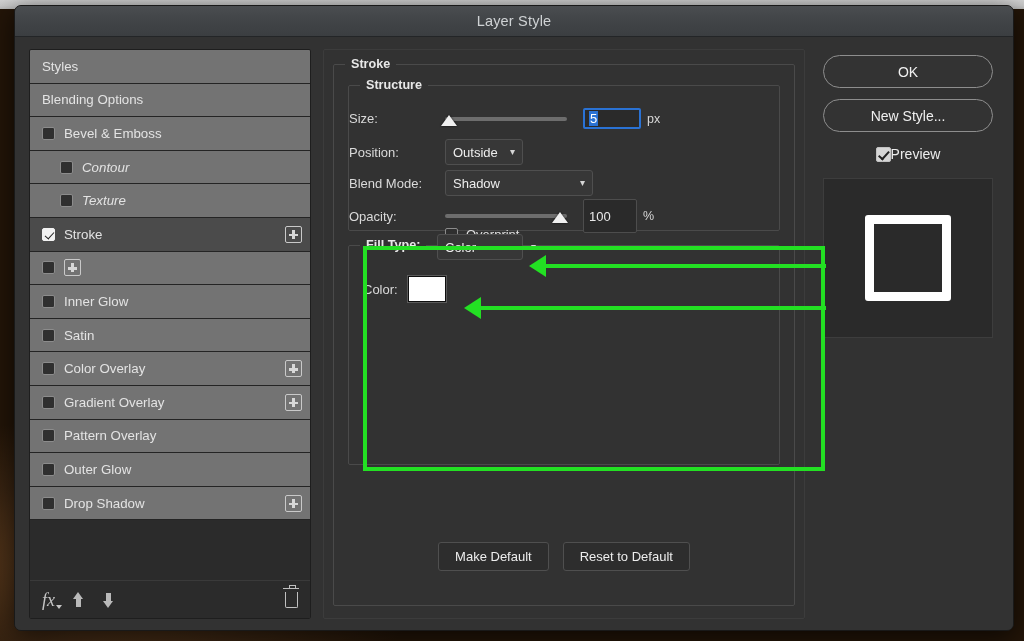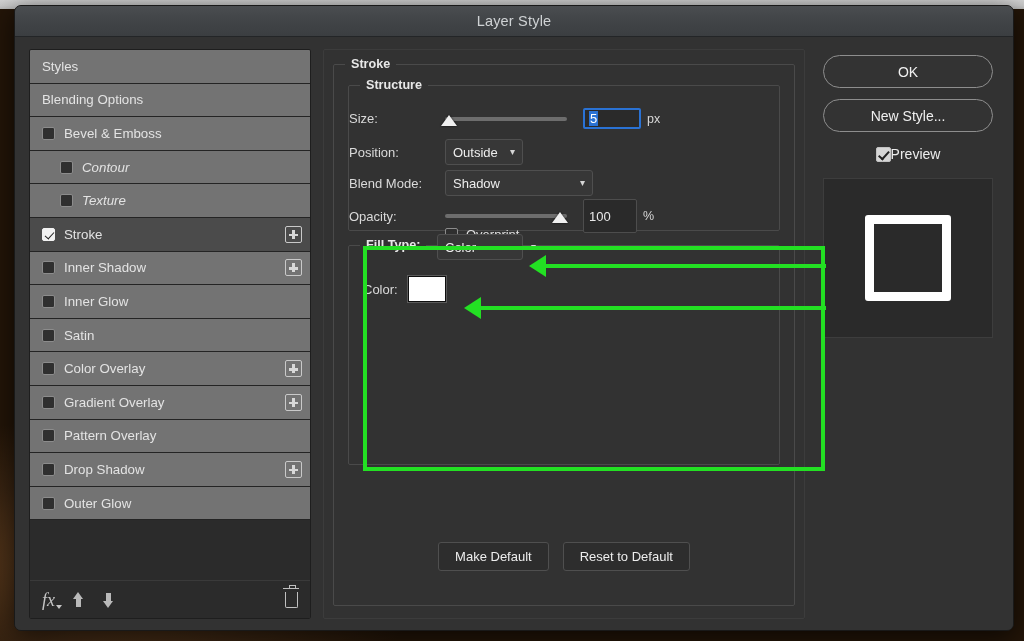--- a/index.html
+++ b/index.html
@@ -390,21 +390,20 @@
           </div>
 
           <div class="style-row plain selected">
             <span class="cb checked"></span>
             <span class="label">Stroke</span>
             <span class="plus-btn"></span>
           </div>
 
           <div class="style-row plain">
             <span class="cb"></span>
-            <span class="label">Inner Shadow</span>
             <span class="plus-btn"></span>
           </div>
 
           <div class="style-row plain">
             <span class="cb"></span>
             <span class="label">Inner Glow</span>
           </div>
 
           <div class="style-row plain">
             <span class="cb"></span>
@@ -423,27 +422,27 @@
             <span class="plus-btn"></span>
           </div>
 
           <div class="style-row plain">
             <span class="cb"></span>
             <span class="label">Pattern Overlay</span>
           </div>
 
           <div class="style-row plain">
             <span class="cb"></span>
+            <span class="label">Outer Glow</span>
+          </div>
+
+          <div class="style-row plain">
+            <span class="cb"></span>
             <span class="label">Drop Shadow</span>
             <span class="plus-btn"></span>
-          </div>
-
-          <div class="style-row plain">
-            <span class="cb"></span>
-            <span class="label">Outer Glow</span>
           </div>
 
           <div id="styles-filler" style="height:80px"></div>
         </div>
 
         <div id="styles-toolbar">
           <span class="ic fx">fx</span>
           <span class="arrow-up"></span>
           <span class="arrow-down"></span>
           <span class="spacer"></span>

